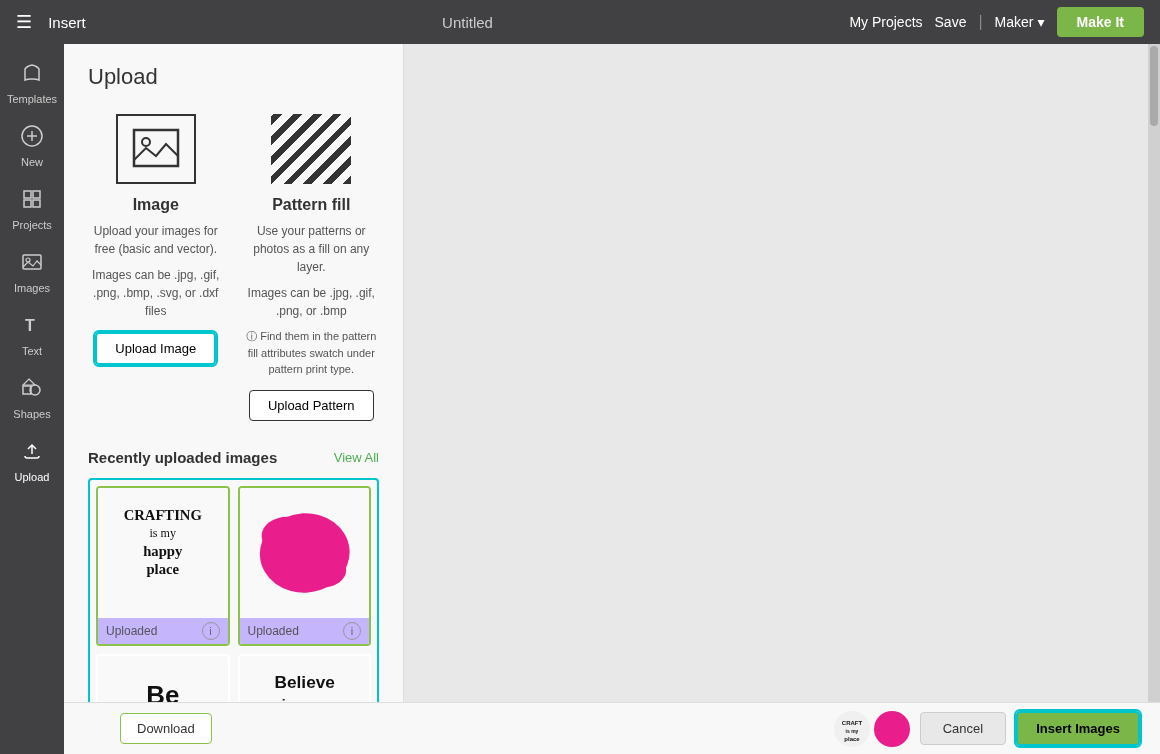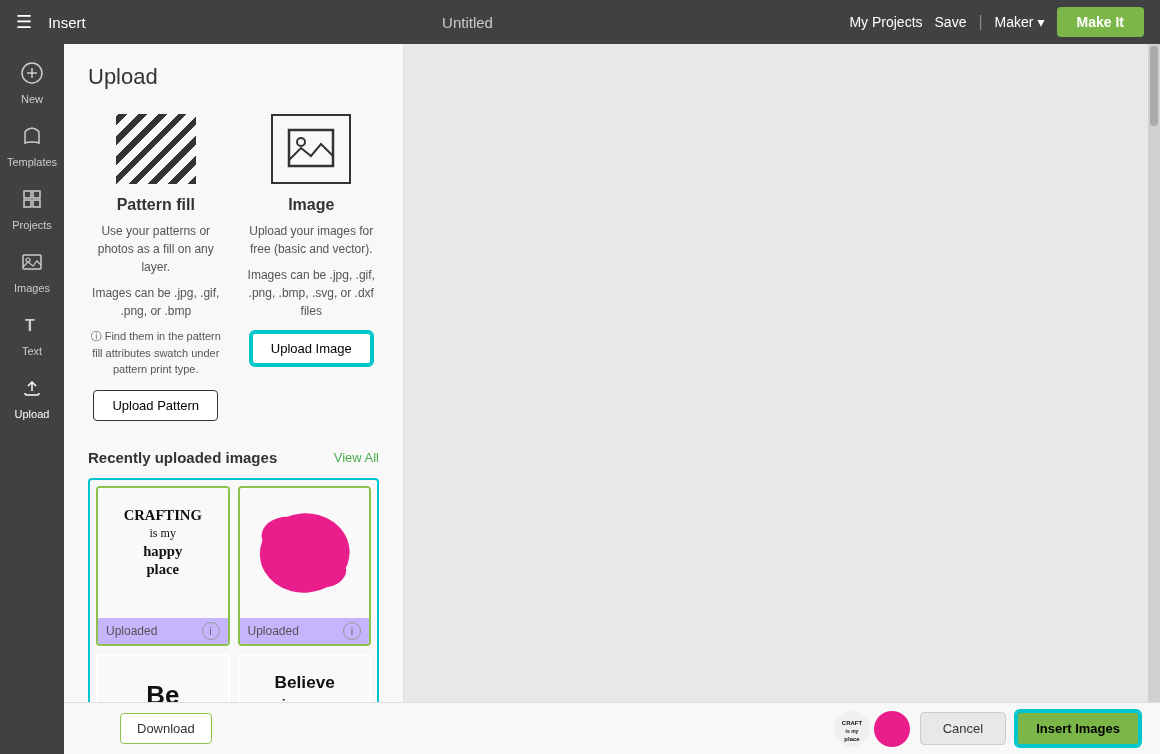--- a/index.html
+++ b/index.html
@@ -334,35 +334,35 @@
   </div>
 </div>
 
 <div class="main-layout">
 
   <div class="sidebar">
 
     <div class="sidebar-item">
       <span class="icon-wrap">
         <svg width="22" height="22" viewBox="0 0 22 22" fill="none">
+          <path d="M11 3 C11 3 6 4 4 7 L4 18 C4 18 6 17 11 17 C16 17 18 18 18 18 L18 7 C16 4 11 3 11 3Z" stroke="#ccc" stroke-width="1.5" fill="none"></path>
+        </svg>
+      </span>
+      <span>Templates</span>
+    </div>
+
+    <div class="sidebar-item">
+      <span class="icon-wrap">
+        <svg width="22" height="22" viewBox="0 0 22 22" fill="none">
           <circle cx="11" cy="11" r="10" stroke="#ccc" stroke-width="1.5"></circle>
           <line x1="11" y1="6" x2="11" y2="16" stroke="#ccc" stroke-width="1.5"></line>
           <line x1="6" y1="11" x2="16" y2="11" stroke="#ccc" stroke-width="1.5"></line>
         </svg>
       </span>
       <span>New</span>
-    </div>
-
-    <div class="sidebar-item">
-      <span class="icon-wrap">
-        <svg width="22" height="22" viewBox="0 0 22 22" fill="none">
-          <path d="M11 3 C11 3 6 4 4 7 L4 18 C4 18 6 17 11 17 C16 17 18 18 18 18 L18 7 C16 4 11 3 11 3Z" stroke="#ccc" stroke-width="1.5" fill="none"></path>
-        </svg>
-      </span>
-      <span>Templates</span>
     </div>
 
     <div class="sidebar-item">
       <span class="icon-wrap">
         <svg width="22" height="22" viewBox="0 0 22 22" fill="none">
           <rect x="3" y="3" width="7" height="7" stroke="#ccc" stroke-width="1.5"></rect>
           <rect x="12" y="3" width="7" height="7" stroke="#ccc" stroke-width="1.5"></rect>
           <rect x="3" y="12" width="7" height="7" stroke="#ccc" stroke-width="1.5"></rect>
           <rect x="12" y="12" width="7" height="7" stroke="#ccc" stroke-width="1.5"></rect>
         </svg>
@@ -383,63 +383,73 @@
 
     <div class="sidebar-item">
       <span class="icon-wrap">
         <svg width="22" height="22" viewBox="0 0 22 22" fill="none">
           <text x="4" y="17" font-size="16" font-weight="bold" fill="#ccc">T</text>
         </svg>
       </span>
       <span>Text</span>
     </div>
 
+    <div class="sidebar-item">
+      <span class="icon-wrap">
+        <svg width="22" height="22" viewBox="0 0 22 22" fill="none">
+          <circle cx="14" cy="13" r="5" stroke="#ccc" stroke-width="1.5"></circle>
+          <rect x="2" y="9" width="8" height="8" stroke="#ccc" stroke-width="1.5"></rect>
+          <path d="M8 2 L14 8 L2 8Z" stroke="#ccc" stroke-width="1.2" fill="none"></path>
+        </svg>
+      </span>
+      <span>Shapes</span>
+    </div>
 
     <div class="sidebar-item active">
       <span class="icon-wrap">
         <svg width="22" height="22" viewBox="0 0 22 22" fill="none">
           <path d="M11 14 L11 6" stroke="white" stroke-width="1.5"></path>
           <path d="M7 9 L11 5 L15 9" stroke="white" stroke-width="1.5"></path>
           <path d="M4 16 Q4 18 6 18 L16 18 Q18 18 18 16" stroke="white" stroke-width="1.5" fill="none"></path>
         </svg>
       </span>
       <span style="color:white;">Upload</span>
     </div>
 
   </div>
 
   <div class="panel">
     <div class="panel-content">
       <div class="panel-title">Upload</div>
 
       <div class="upload-options">
-
-        <div class="upload-option">
-          <div class="pattern-icon">
-            <div class="stripe-pattern"></div>
-          </div>
-          <div class="upload-option-title">Pattern fill</div>
-          <div class="upload-option-desc">Use your patterns or photos as a fill on any layer.</div>
-          <div class="upload-option-desc">Images can be .jpg, .gif, .png, or .bmp</div>
-          <div class="upload-option-note">ⓘ Find them in the pattern fill attributes swatch under pattern print type.</div>
-          <button class="upload-btn">Upload Pattern</button>
-        </div>
 
         <div class="upload-option">
           <div class="upload-option-icon">
             <svg width="48" height="42" viewBox="0 0 48 42" fill="none">
               <rect x="2" y="2" width="44" height="36" stroke="#333" stroke-width="2.5" fill="none"></rect>
               <circle cx="14" cy="14" r="4" stroke="#333" stroke-width="2"></circle>
               <path d="M2 32 L14 20 L24 28 L34 16 L46 28" stroke="#333" stroke-width="2" fill="none"></path>
             </svg>
           </div>
           <div class="upload-option-title">Image</div>
           <div class="upload-option-desc">Upload your images for free (basic and vector).</div>
           <div class="upload-option-desc">Images can be .jpg, .gif, .png, .bmp, .svg, or .dxf files</div>
           <button class="upload-btn highlighted">Upload Image</button>
+        </div>
+
+        <div class="upload-option">
+          <div class="pattern-icon">
+            <div class="stripe-pattern"></div>
+          </div>
+          <div class="upload-option-title">Pattern fill</div>
+          <div class="upload-option-desc">Use your patterns or photos as a fill on any layer.</div>
+          <div class="upload-option-desc">Images can be .jpg, .gif, .png, or .bmp</div>
+          <div class="upload-option-note">ⓘ Find them in the pattern fill attributes swatch under pattern print type.</div>
+          <button class="upload-btn">Upload Pattern</button>
         </div>
       </div>
 
       <div class="section-header">
         <span class="section-title">Recently uploaded images</span>
         <a class="view-all">View All</a>
       </div>
 
       <div class="image-grid-outer">
         <div class="image-grid">

